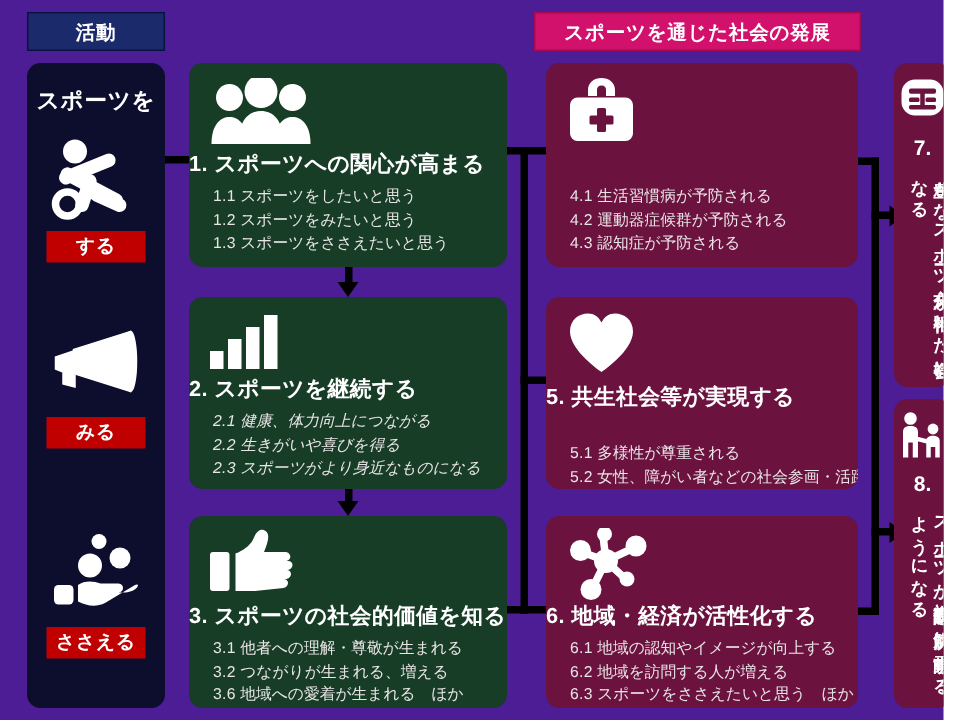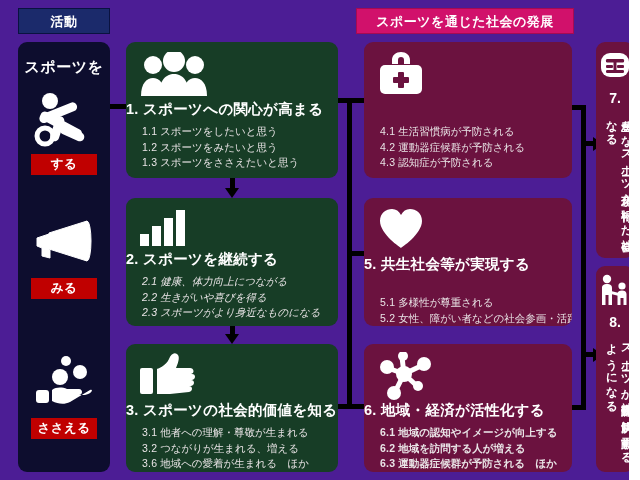--- a/index.html
+++ b/index.html
@@ -383,27 +383,27 @@
           <circle cx="26" cy="22" r="8"></circle>
           <circle cx="9" cy="15" r="7"></circle>
           <circle cx="25" cy="4" r="5"></circle>
           <circle cx="46" cy="12" r="7"></circle>
           <circle cx="40" cy="34" r="5"></circle>
           <circle cx="16" cy="41" r="7"></circle>
         </g>
       </svg>
     </div>
     <div class="card-title" style="top:57px;">6. 地域・経済が活性化する</div>
-    <div class="card-sub" style="top:81px;font-weight:bold;">
+    <div class="card-sub" style="top:81px;">
       <div><span class="num">6.1</span>
         <span>地域の認知やイメージが向上する</span></div>
       <div><span class="num">6.2</span>
         <span>地域を訪問する人が増える</span></div>
       <div><span class="num">6.3</span>
-        <span>運動器症候群が予防される　ほか</span></div>
+        <span>スポーツをささえたいと思う　ほか</span></div>
     </div>
   </div>
 
   <div class="conn" style="left:572px; top:105px; width:14px; height:5px;"></div>
   <div class="conn" style="left:572px; top:405px; width:14px; height:5px;"></div>
   <div class="conn" style="left:581px; top:105px; width:5px; height:305px;"></div>
 
   <div class="conn" style="left:581px; top:141px; width:14px; height:5px;"></div>
   <div class="arrow-r" style="left:593px; top:136.5px;"></div>
 

